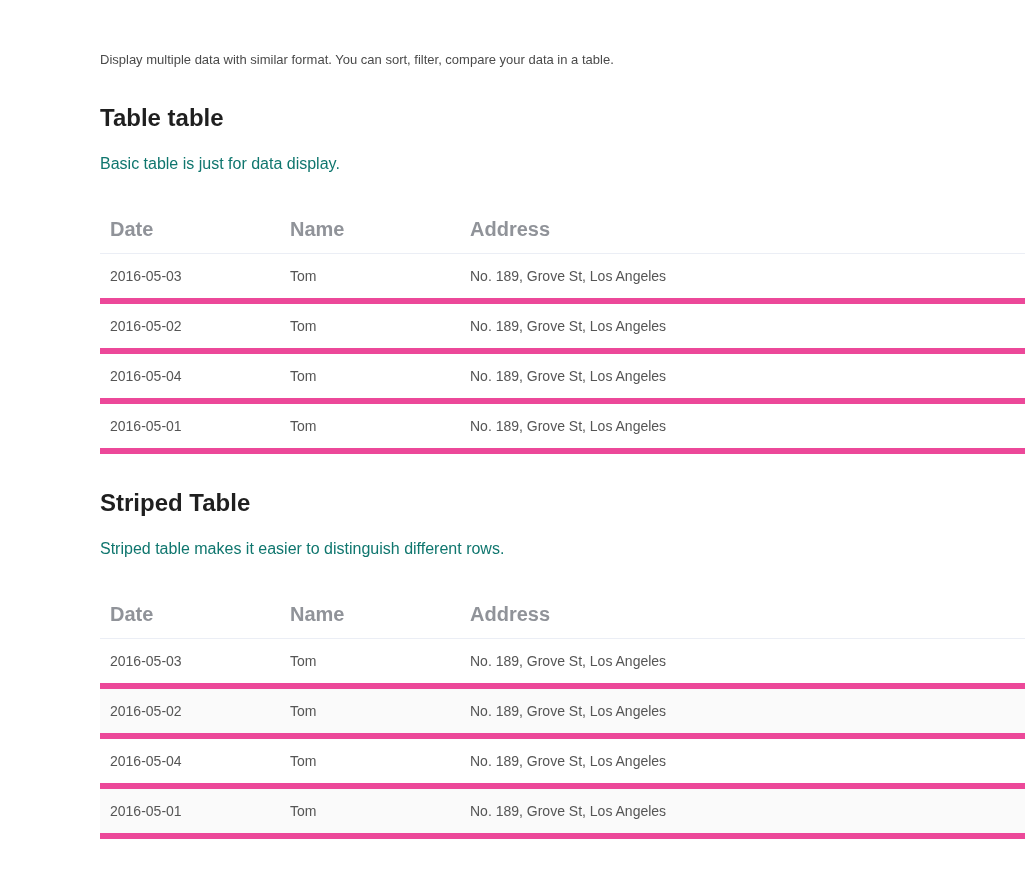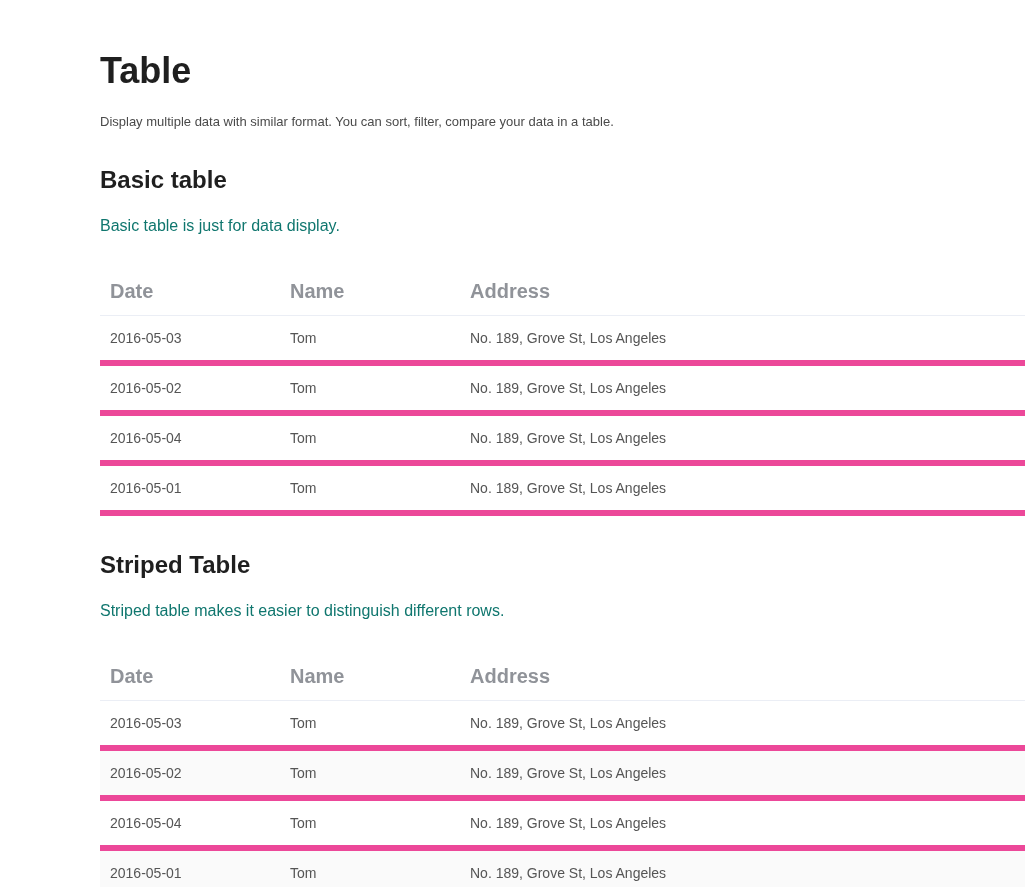--- a/index.html
+++ b/index.html
@@ -68,24 +68,23 @@
     }
     .table.striped tbody tr:nth-child(even) td {
       background-color: #fafafa;
     }
   </style>
 </head>
 <body>
 
 <div class="container">
 
-  <h1 class="page-title">Table</h1>
   <p class="page-desc">Display multiple data with similar format. You can sort, filter, compare your data in a table.</p>
 
-  <h2 class="section-title">Basic table</h2>
+  <h2 class="section-title">Table table</h2>
   <p class="section-desc">Basic table is just for data display.</p>
 
   <table class="table">
     <thead>
       <tr>
         <th class="col-date">Date</th>
         <th class="col-name">Name</th>
         <th>Address</th>
       </tr>
     </thead>

